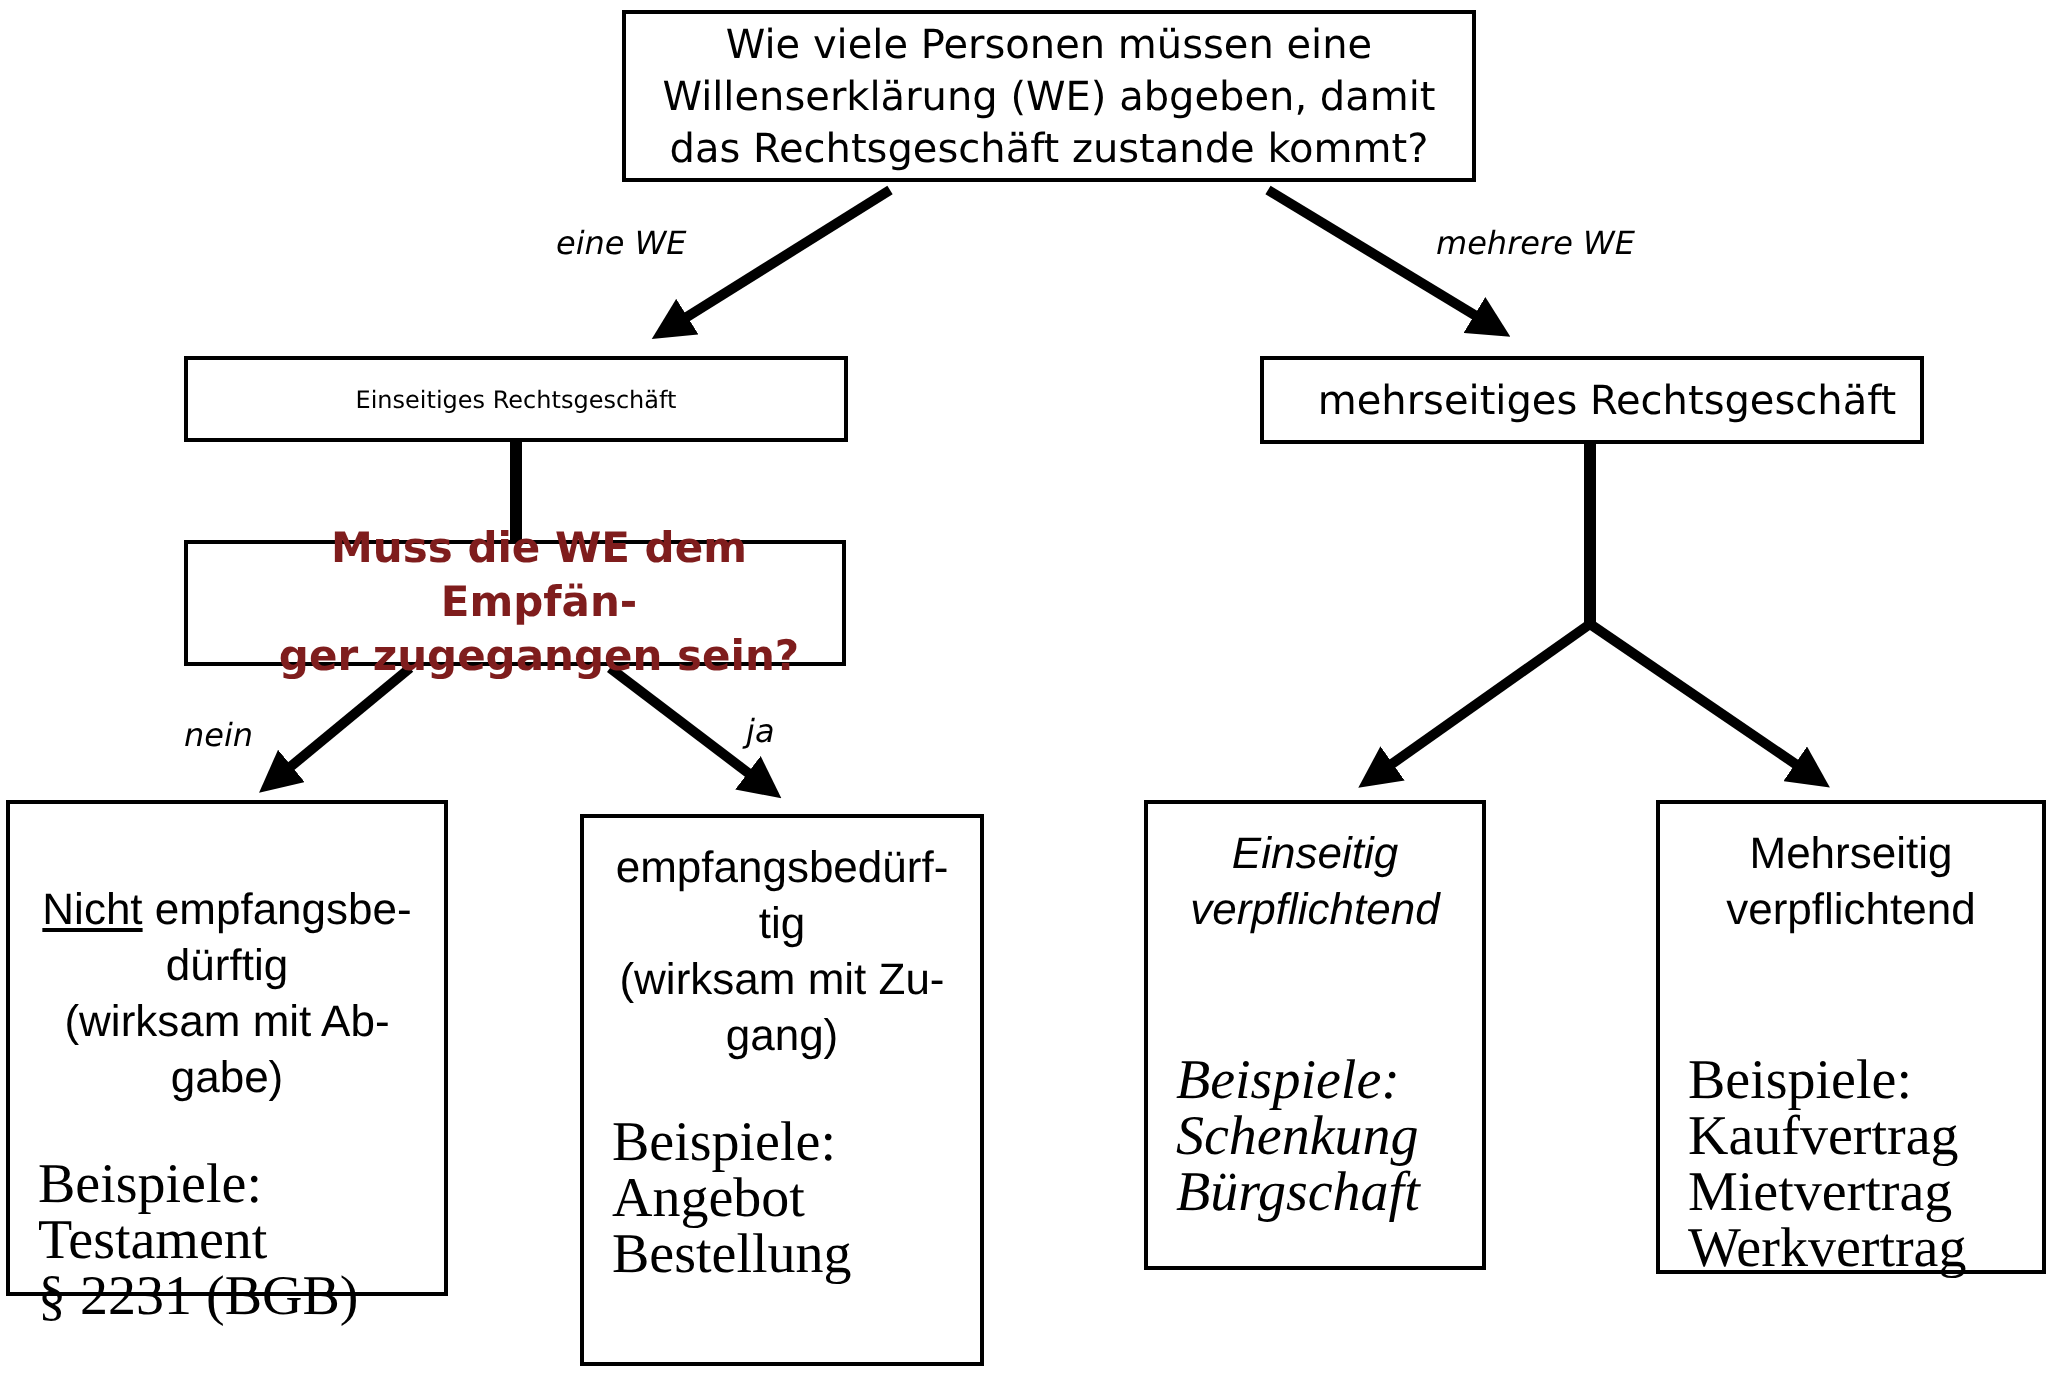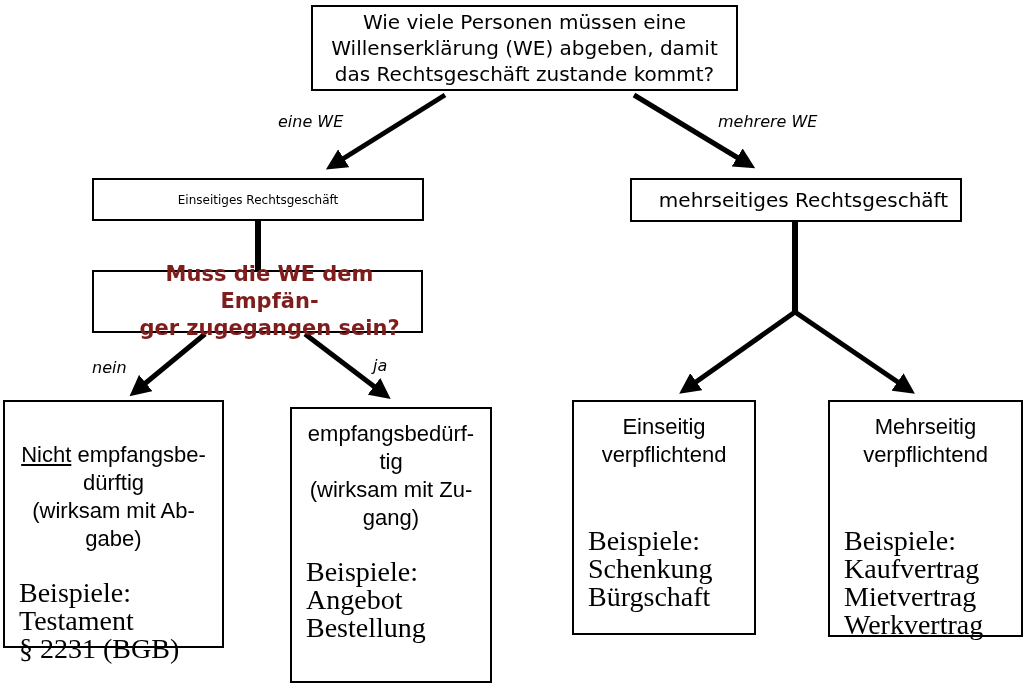--- a/index.html
+++ b/index.html
@@ -37,21 +37,21 @@
   #lbl-ja { left: 373px; top: 356px; }
   .leaf {
     position: absolute;
     border: 2px solid #000000;
     background: #ffffff;
     box-sizing: border-box;
     padding-top: 11px;
   }
   #leaf-1 { left: 3px;   top: 400px; width: 221px; height: 248px; }
   #leaf-2 { left: 290px; top: 407px; width: 202px; height: 276px; }
-  #leaf-3 { left: 572px; top: 400px; width: 184px; height: 235px; }
+  #leaf-3 { left: 572px; top: 400px; width: 171px; height: 235px; font-style: italic; }
   #leaf-4 { left: 828px; top: 400px; width: 195px; height: 237px; }
   .leaf-title, .leaf-sub {
     font-family: "Liberation Sans", sans-serif;
     font-size: 22px;
     line-height: 28px;
     text-align: center;
     white-space: pre-line;
   }
   .u { text-decoration: underline; }
   .leaf-examples {

